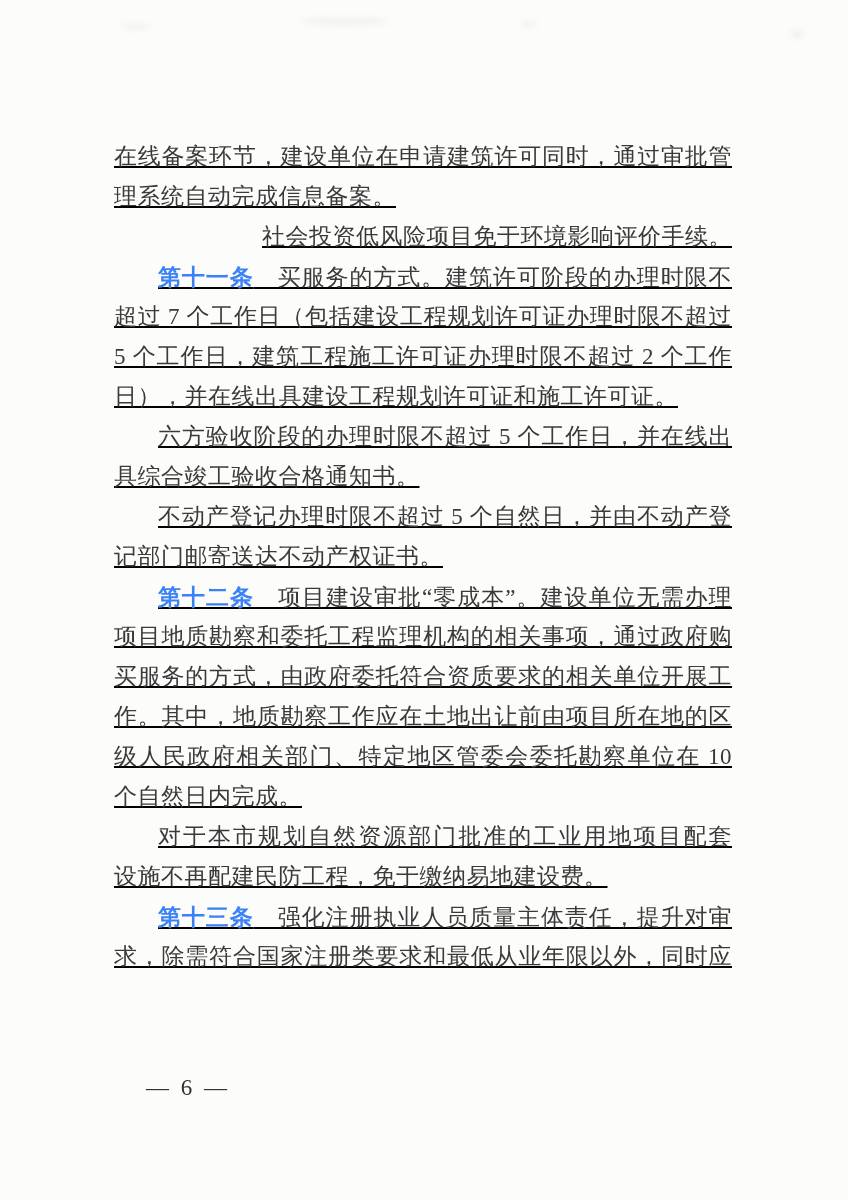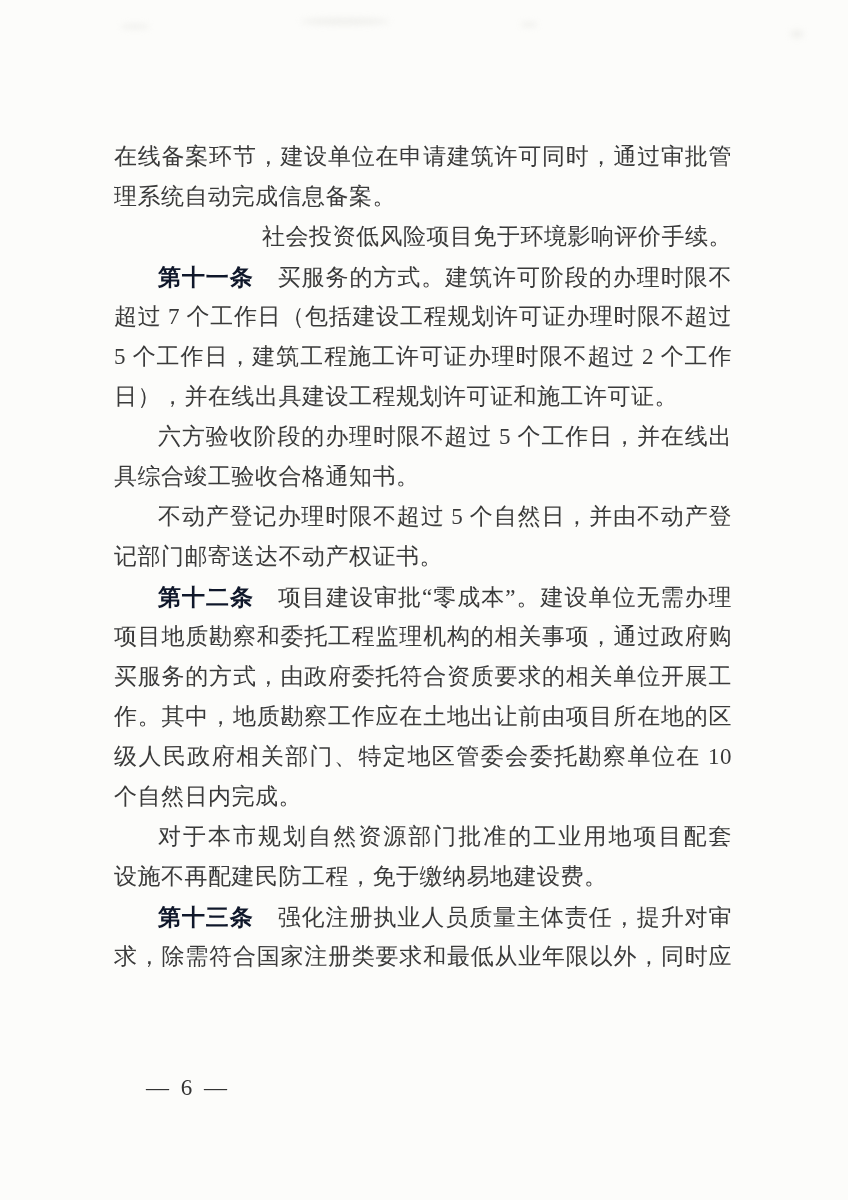--- a/index.html
+++ b/index.html
@@ -13,20 +13,21 @@
     height: 1200px;
     background: #fcfcfa;
     overflow: hidden;
     font-family: "Liberation Serif", serif;
   }
   .doc-body {
     position: absolute;
     left: 114px;
     top: 137px;
     width: 618px;
+    text-decoration: underline;
   }
   .line {
     height: 40px;
     line-height: 40px;
     font-size: 23px;
     color: #3a3a3a;
     letter-spacing: 0.5px;
     white-space: nowrap;
   }
   
@@ -35,21 +36,21 @@
     text-align: justify;
     text-align-last: justify;
   }
   .line.i {
     padding-left: 44px;
     text-align: right;
   }
   .seg-bold {
     font-family: "Liberation Sans", sans-serif;
     font-weight: 700;
-    color: #0f172a;
+    color: #3b82f6;
   }
   .page-footer {
     position: absolute;
     left: 146px;
     top: 1068px;
     height: 40px;
     line-height: 40px;
     font-size: 23px;
     color: #333333;
     letter-spacing: 3px;

